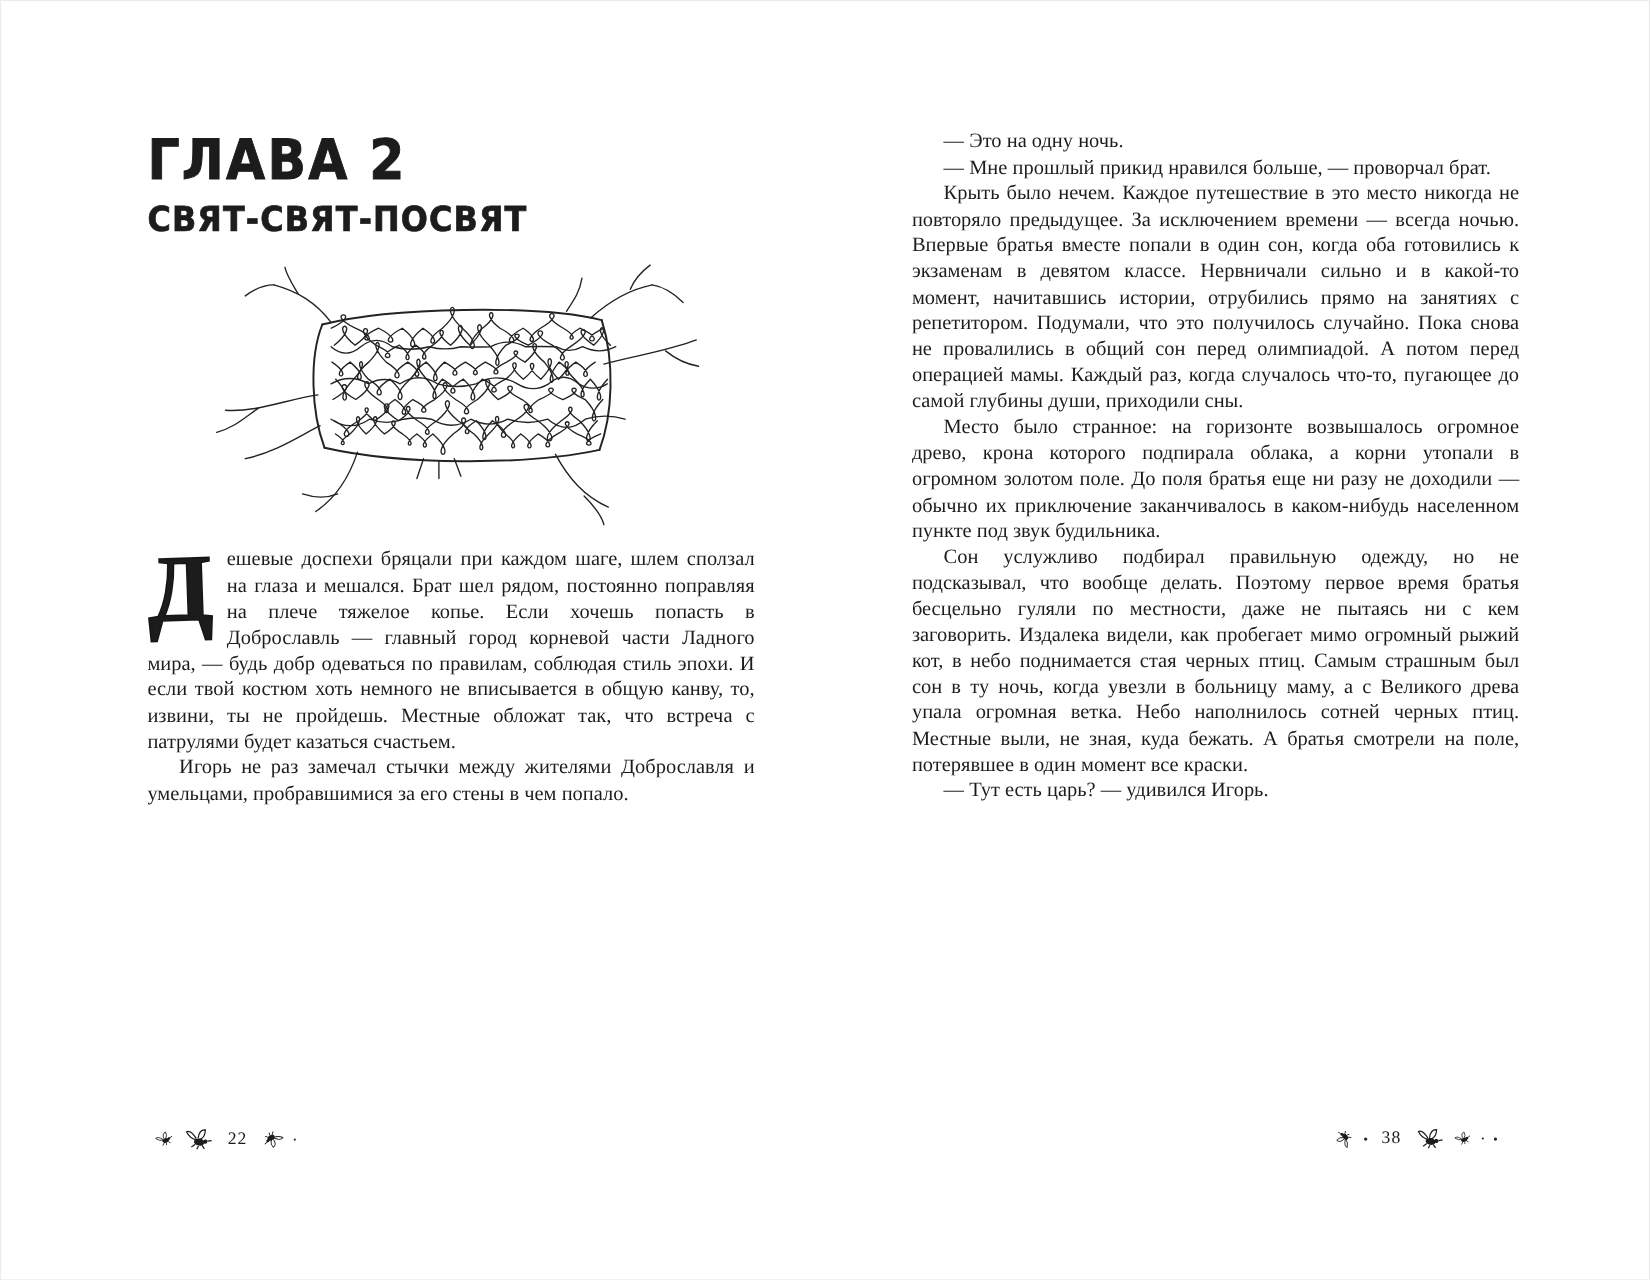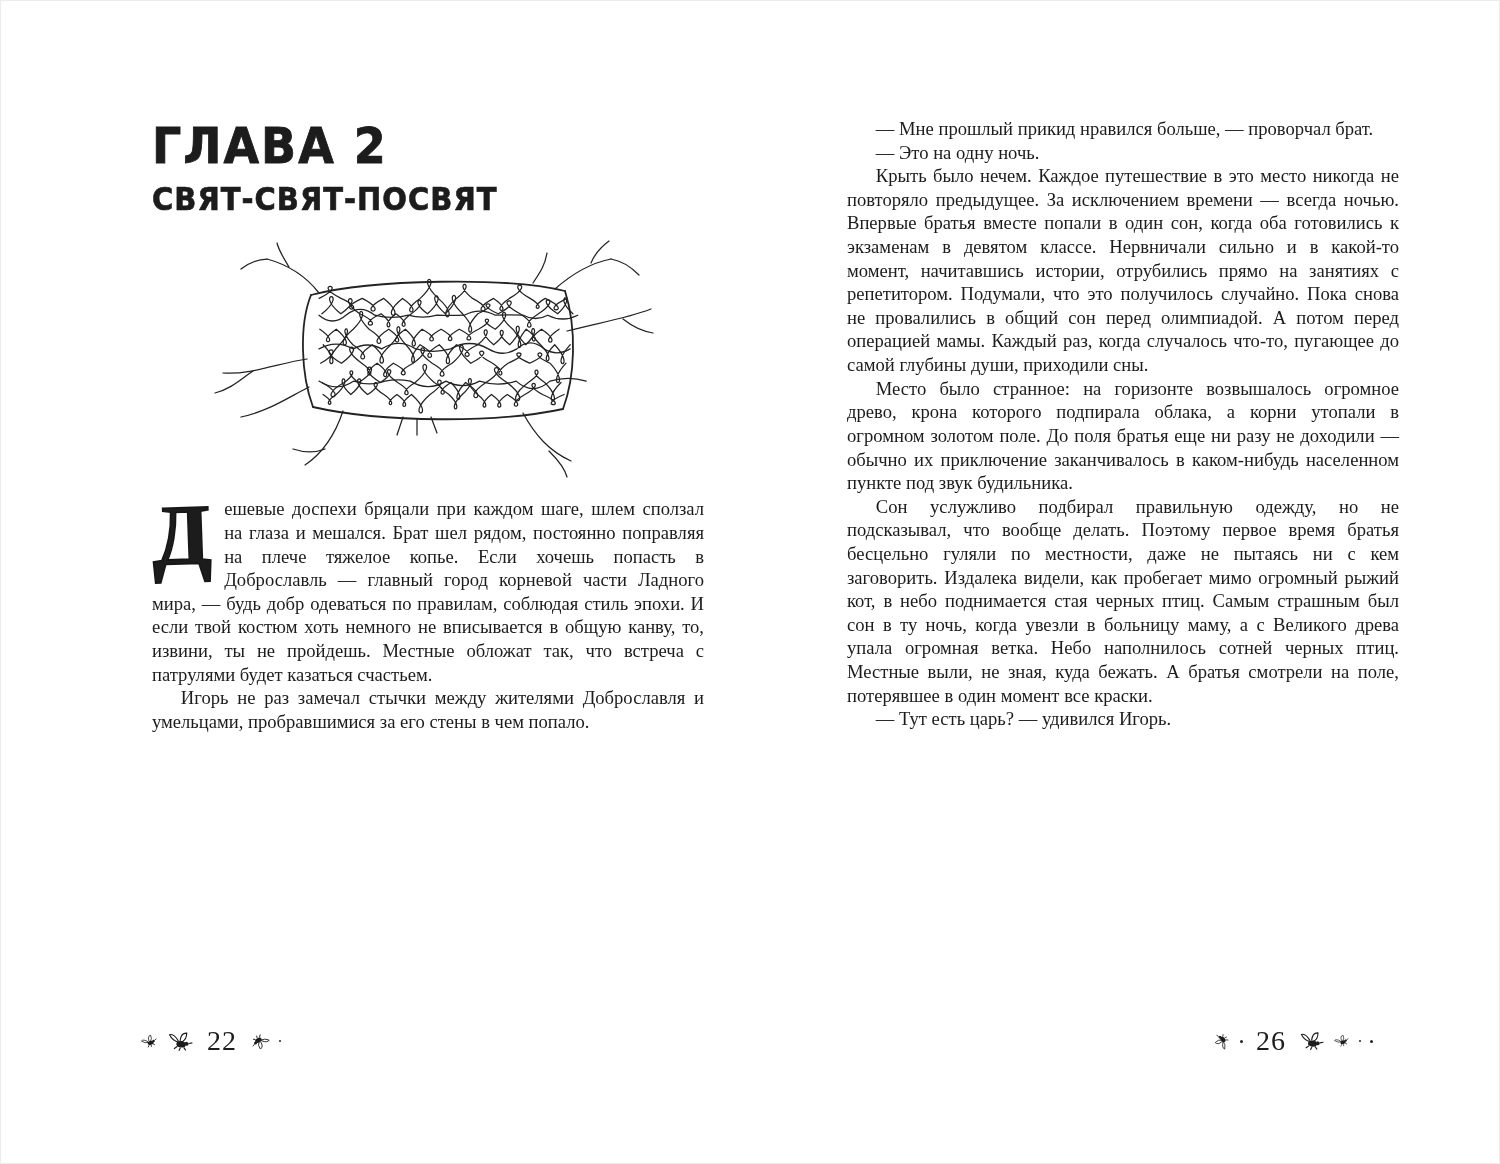--- a/index.html
+++ b/index.html
@@ -5,21 +5,21 @@
   * { margin:0; padding:0; box-sizing:border-box; }
   html,body { width:1500px; height:1164px; }
   body {
     position:relative;
     background:#ffffff;
     border:1px solid #ececec;
     font-family:"Liberation Serif", serif;
     color:#1c1c1c;
     overflow:hidden;
   }
-  .page { position:absolute; width:552px;margin-left:18px; }
+  .page { position:absolute; width:552px; }
   .page-left  { left:133px; top:118px; }
   .page-right { left:828px; top:116px; }
 
   .chapter-label {
     font-family:"DejaVu Sans", sans-serif;
     font-weight:900;
     font-size:46px;
     letter-spacing:2px;
     line-height:1.05;
     -webkit-text-stroke:0.8px #1c1c1c;
@@ -64,21 +64,21 @@
 
   .page-footer {
     position:absolute;
     top:1024px;
     display:flex;
     align-items:center;
     gap:9px;
   }
   .footer-left  { left:140px; }
   .footer-right { left:1212px; }
-  .page-number { font-size:28px; letter-spacing:1px; padding:0 4px; }
+  .page-number { font-size:16px; letter-spacing:1px; padding:0 4px; }
   .fly { display:inline-block; line-height:0; }
   .fly.rot-a { transform:rotate(-18deg); }
   .fly.rot-b { transform:rotate(10deg); }
   .fly.rot-c { transform:rotate(150deg); }
   .fly.rot-d { transform:rotate(-130deg); }
   .speck { width:3px; height:3px; border-radius:50%; background:#242424; display:inline-block; }
   .speck.sm { width:2px; height:2px; }
 
   .inkart { stroke:#232323; fill:none; stroke-width:1.25; stroke-linecap:round; }
 </style>
@@ -158,22 +158,22 @@
 
       <p>Игорь не раз замечал стычки между жителями Доброславля и умельцами, пробравшимися за его стены в чем попало.</p>
         </div>
     </div>
   </section>
 
   <section class="page page-right">
     <div class="body-text">
       <div>
 
-      <p>— Мне прошлый прикид нравился больше, — проворчал брат.</p>
-          <p>— Это на одну ночь.</p>
+      <p>— Это на одну ночь.</p>
+          <p>— Мне прошлый прикид нравился больше, — проворчал брат.</p>
           <p>Крыть было нечем. Каждое путешествие в это место никогда не повторяло предыдущее. За исключением времени — всегда ночью. Впервые братья вместе попали в один сон, когда оба готовились к экзаменам в девятом классе. Нервничали сильно и в какой-то момент, начитавшись истории, отрубились прямо на занятиях с репетитором. Подумали, что это получилось случайно. Пока снова не провалились в общий сон перед олимпиадой. А потом перед операцией мамы. Каждый раз, когда случалось что-то, пугающее до самой глубины души, приходили сны.</p>
           <p>Место было странное: на горизонте возвышалось огромное древо, крона которого подпирала облака, а корни утопали в огромном золотом поле. До поля братья еще ни разу не доходили — обычно их приключение заканчивалось в каком-нибудь населенном пункте под звук будильника.</p>
           <p>Сон услужливо подбирал правильную одежду, но не подсказывал, что вообще делать. Поэтому первое время братья бесцельно гуляли по местности, даже не пытаясь ни с кем заговорить. Издалека видели, как пробегает мимо огромный рыжий кот, в небо поднимается стая черных птиц. Самым страшным был сон в ту ночь, когда увезли в больницу маму, а с Великого древа упала огромная ветка. Небо наполнилось сотней черных птиц. Местные выли, не зная, куда бежать. А братья смотрели на поле, потерявшее в один момент все краски.</p>
           <p>— Тут есть царь? — удивился Игорь.</p>
         </div>
     </div>
   </section>
 
   <footer class="page-footer footer-left">
     <span class="fly rot-a">
@@ -195,21 +195,21 @@
     <span class="speck sm"></span>
   </footer>
 
   <footer class="page-footer footer-right">
     <span class="fly rot-d">
       <svg width="18" height="14" viewBox="0 0 26 20">
           <use href="#fly-shape"></use>
         </svg>
     </span>
     <span class="speck"></span>
-    <span class="page-number">26</span>
+    <span class="page-number">38</span>
     <span class="fly rot-b">
       <svg width="26" height="20" viewBox="0 0 26 20">
           <use href="#fly-shape"></use>
         </svg>
     </span>
     <span class="fly rot-a">
       <svg width="16" height="12" viewBox="0 0 26 20">
           <use href="#fly-shape"></use>
         </svg>
     </span>

